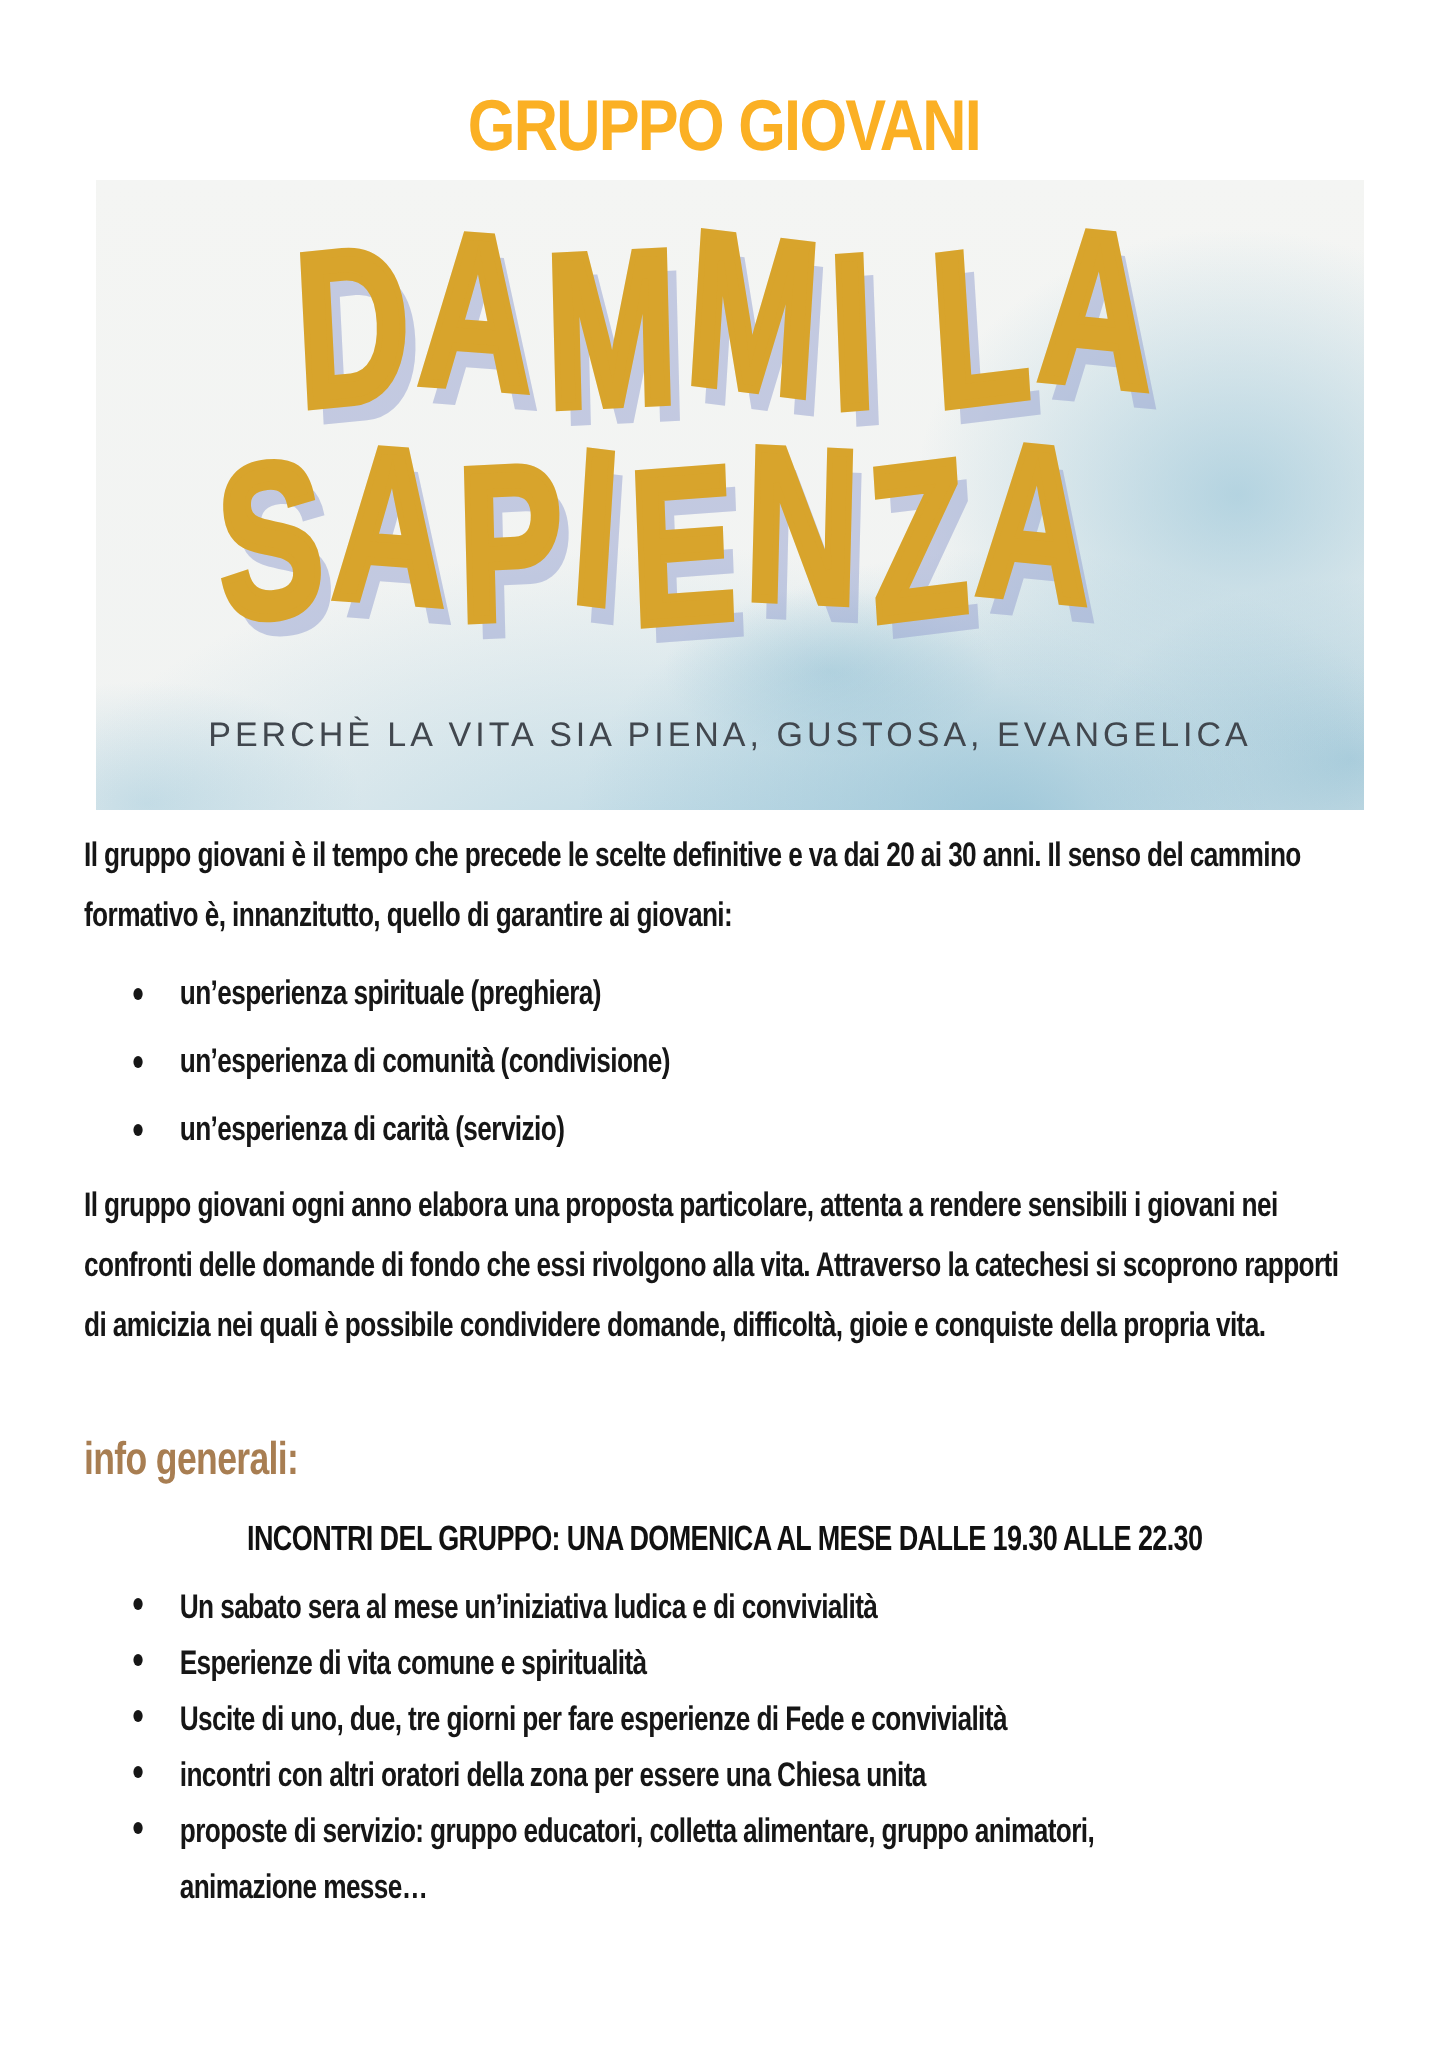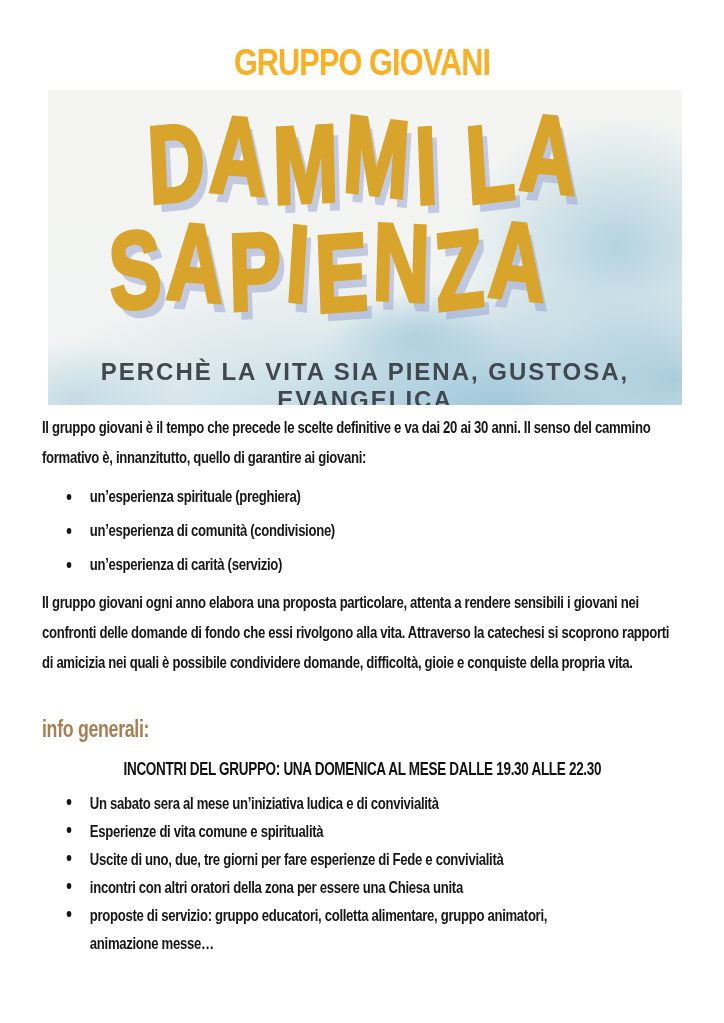--- a/index.html
+++ b/index.html
@@ -39,21 +39,21 @@
     letter-spacing:6px;
     text-shadow:6px 7px 0 rgba(154,166,210,0.55);
     transform:scaleY(1.4); transform-origin:center center;
   }
   .hand-line-1 { top:23px; }
   .hand-line-2 { top:130px; padding-right:70px; }
   .hl { display:inline-block; }
   .hl.sp { width:0.30em; }
   .banner-caption {
     position:absolute; top:268px; left:0; width:100%;
-    text-align:center; font-size:24px; font-weight:700;
+    text-align:center; font-size:17px; font-weight:400;
     letter-spacing:2px; color:#41474E;
   }
 
   
   .content {
     position:absolute; top:413px; left:42px; width:830px;
     transform:scaleX(0.772); transform-origin:left top;
     color:#161616;
   }
   .para {

